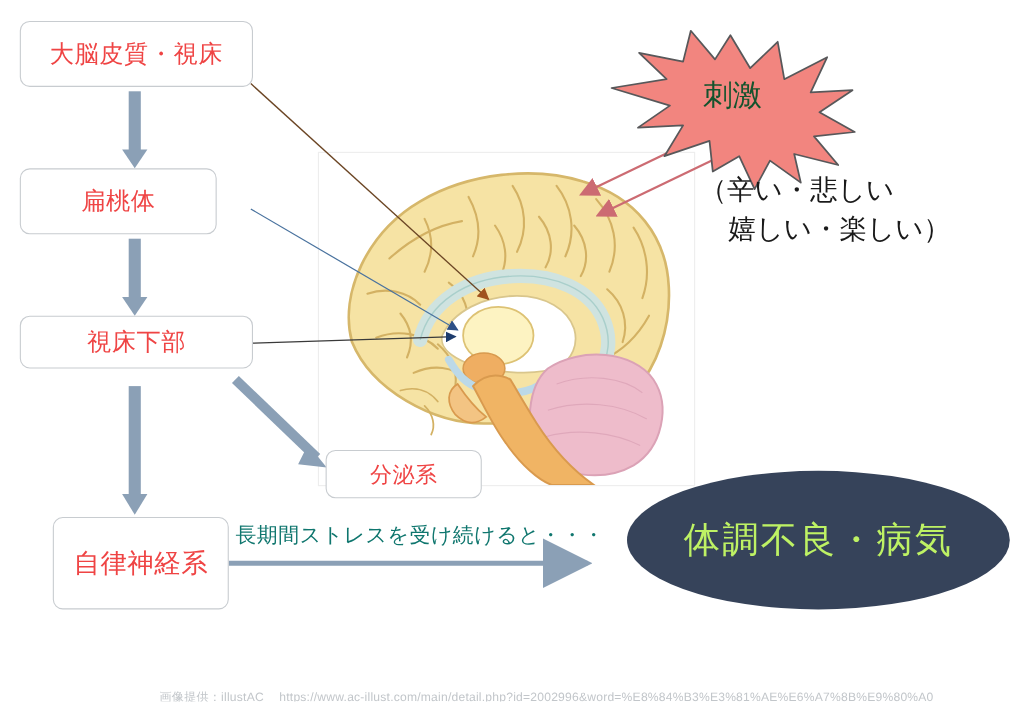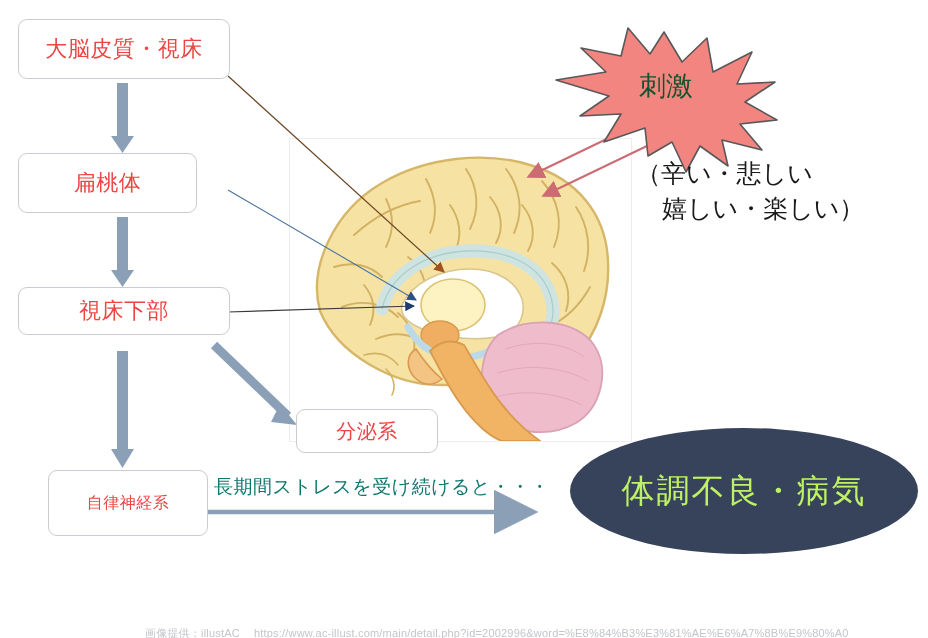--- a/index.html
+++ b/index.html
@@ -33,21 +33,21 @@
     display: flex;
     align-items: center;
     justify-content: center;
     color: #ef4444;
     letter-spacing: 0.5px;
     white-space: nowrap;
   }
   #box-cortex   { left: 18px;  top: 19px;  width: 212px; height: 60px;  font-size: 22px; }
   #box-amygdala { left: 18px;  top: 153px; width: 179px; height: 60px;  font-size: 22px; }
   #box-hypoth   { left: 18px;  top: 287px; width: 212px; height: 48px;  font-size: 22px; }
-  #box-anshinkei{ left: 48px;  top: 470px; width: 160px; height: 66px;  font-size: 16px; }
+  #box-anshinkei{ left: 48px;  top: 470px; width: 160px; height: 84px;  font-size: 24px; }
   #box-bunpi    { left: 296px; top: 409px; width: 142px; height: 44px;  font-size: 20px; }
 
   #brain-panel {
     position: absolute;
     left: 289px;
     top: 138px;
     width: 341px;
     height: 302px;
     background: #ffffff;
     border: 1px solid #ededed;

